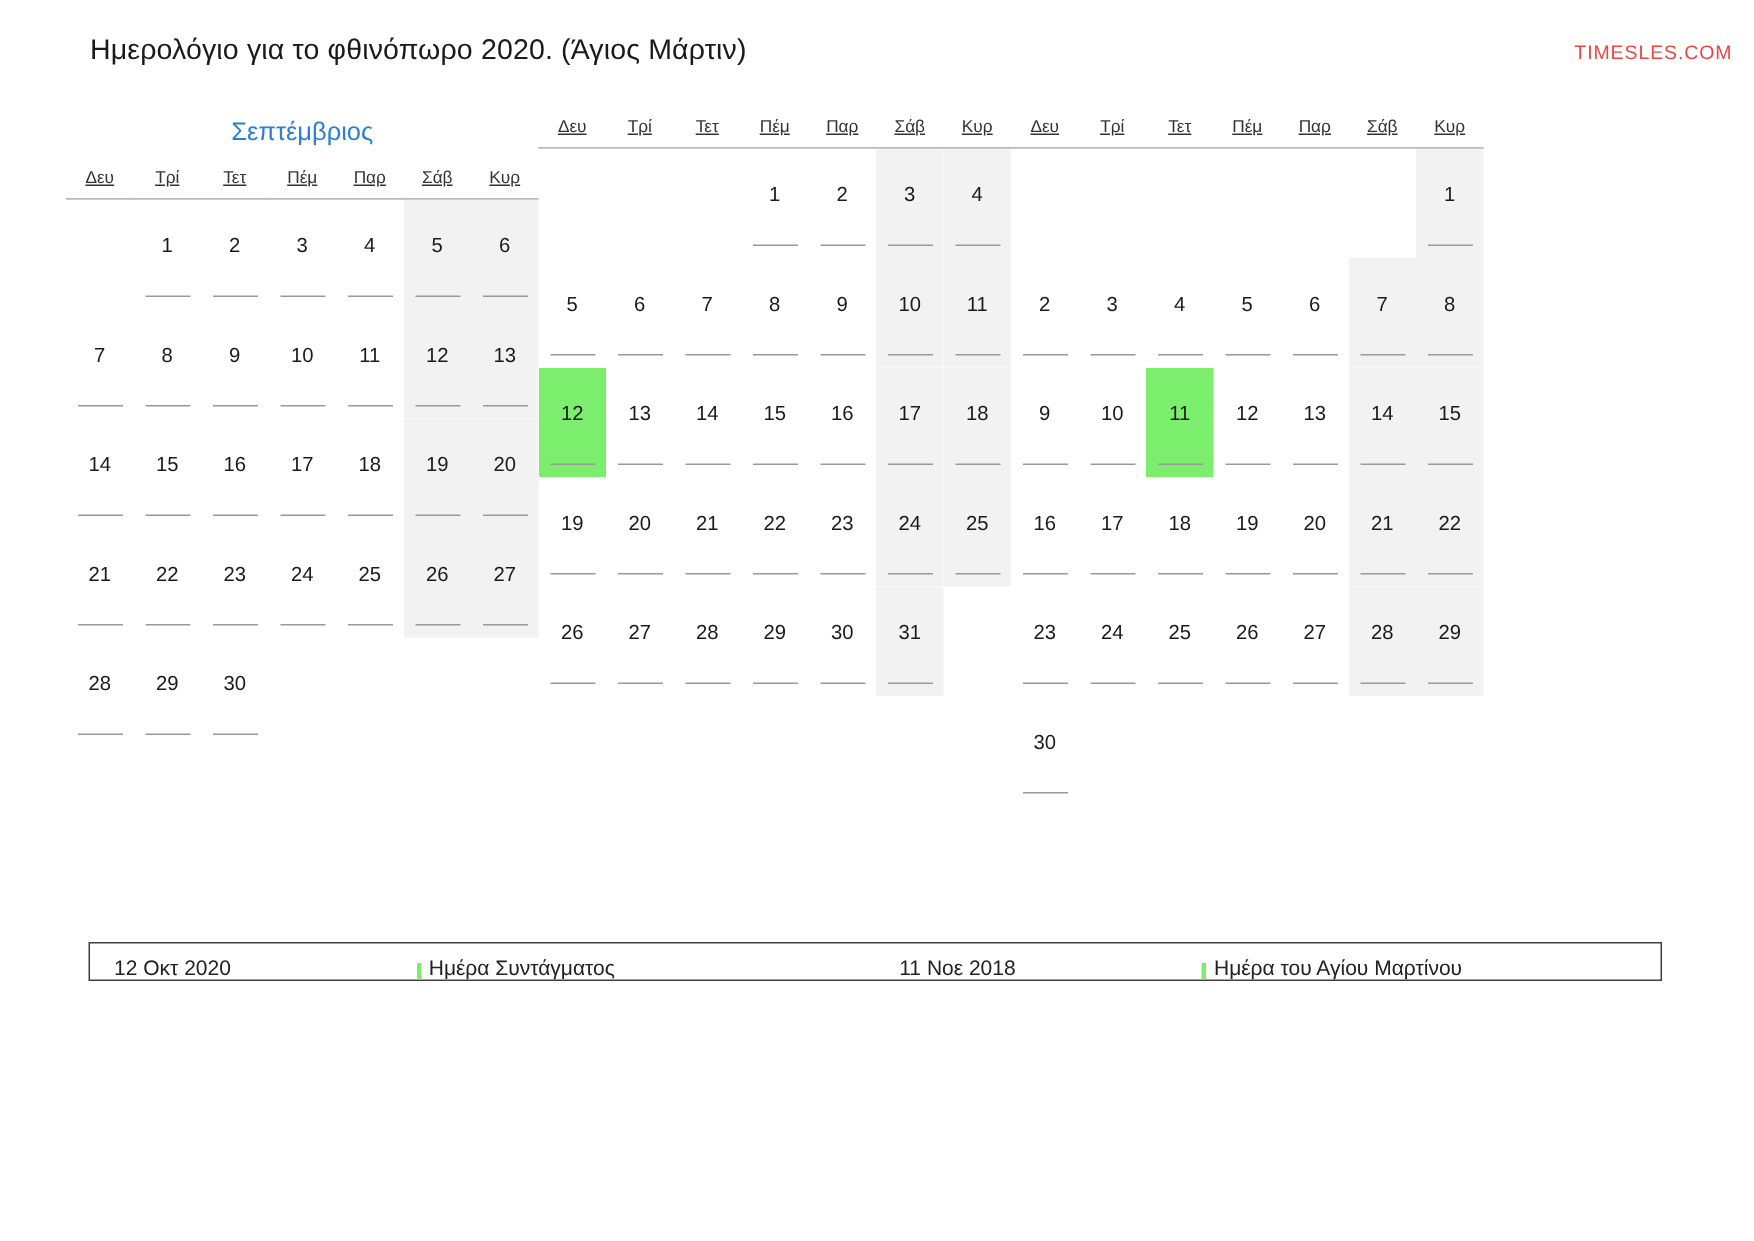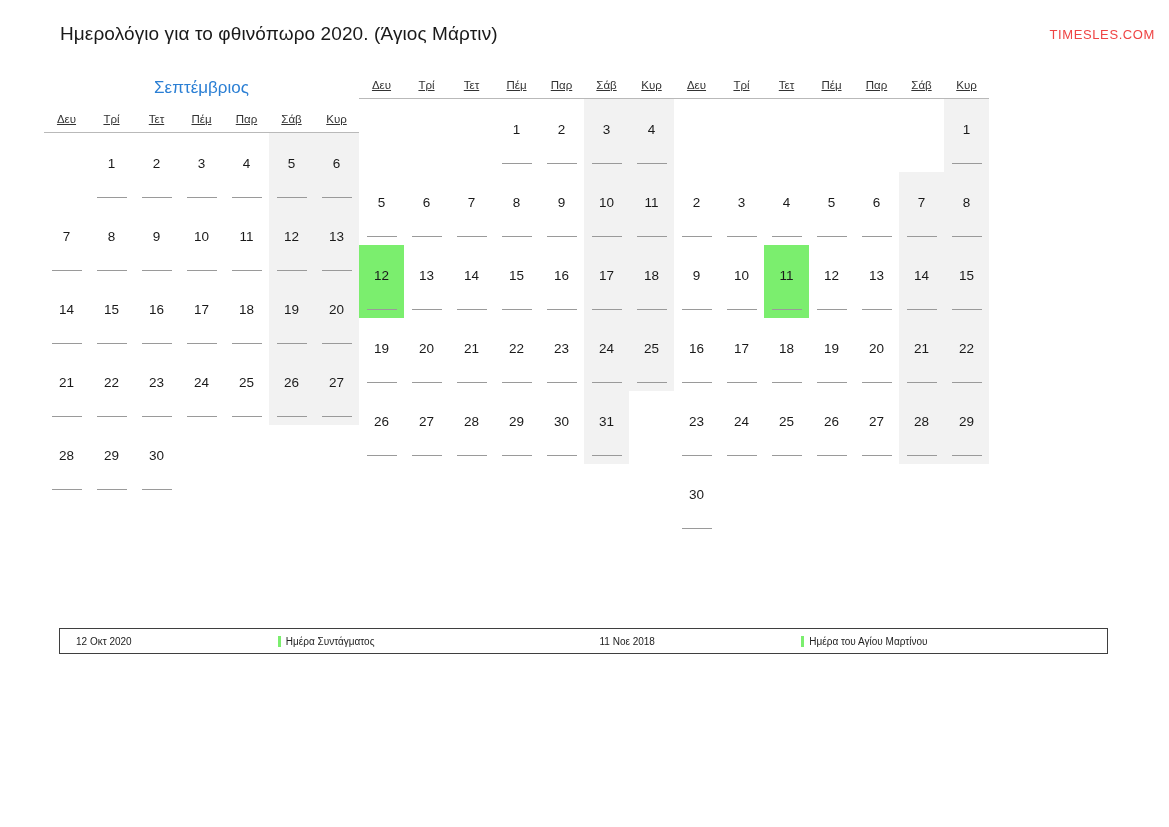--- a/index.html
+++ b/index.html
@@ -113,23 +113,23 @@
     top: 628px;
     width: 1049px;
     height: 26px;
     border: 1px solid #3f3f3f;
     display: flex;
     align-items: center;
     box-sizing: border-box;
   }
   .legend-cell {
     display: flex;
-    align-items: center;
+    align-items: flex-end;
     height: 100%;
-    font-size: 10px;
+    font-size: 14px;
     color: #222;
     box-sizing: border-box;
   }
   .legend-date {
     width: 212px;
     padding-left: 16px;
   }
   .legend-name {
     width: 312px;
     padding-left: 6px;

